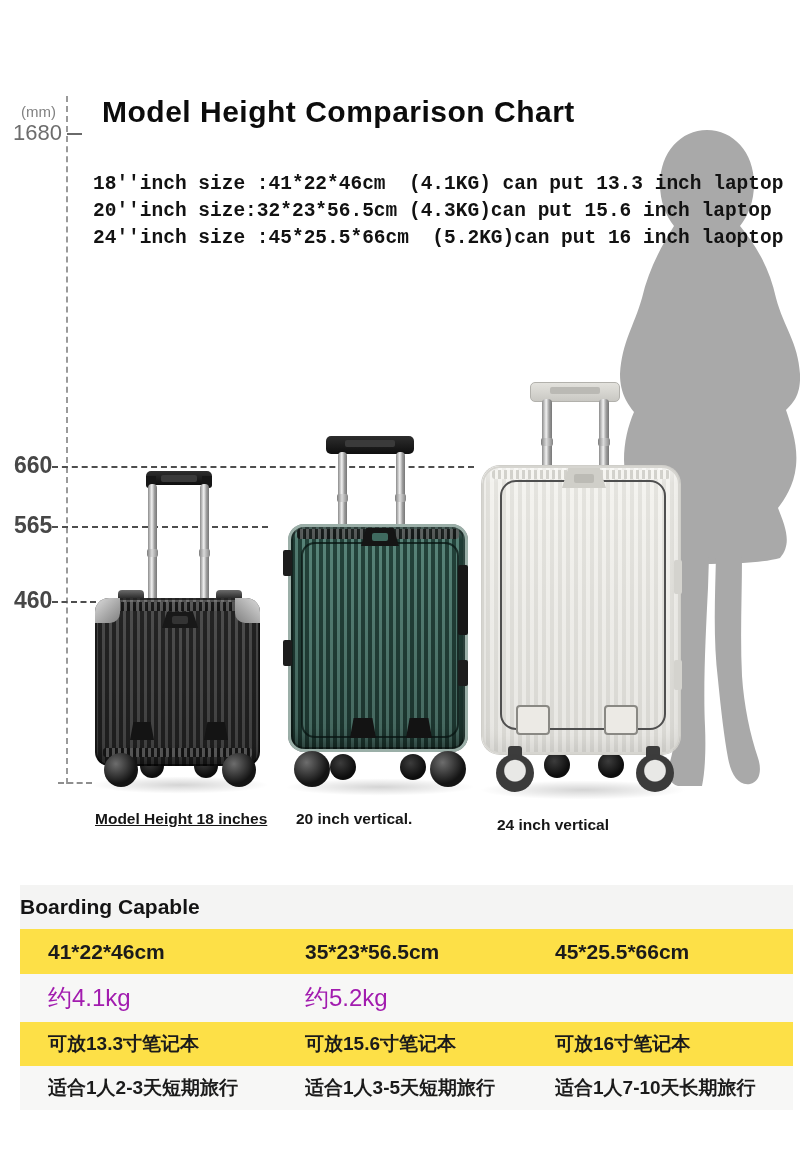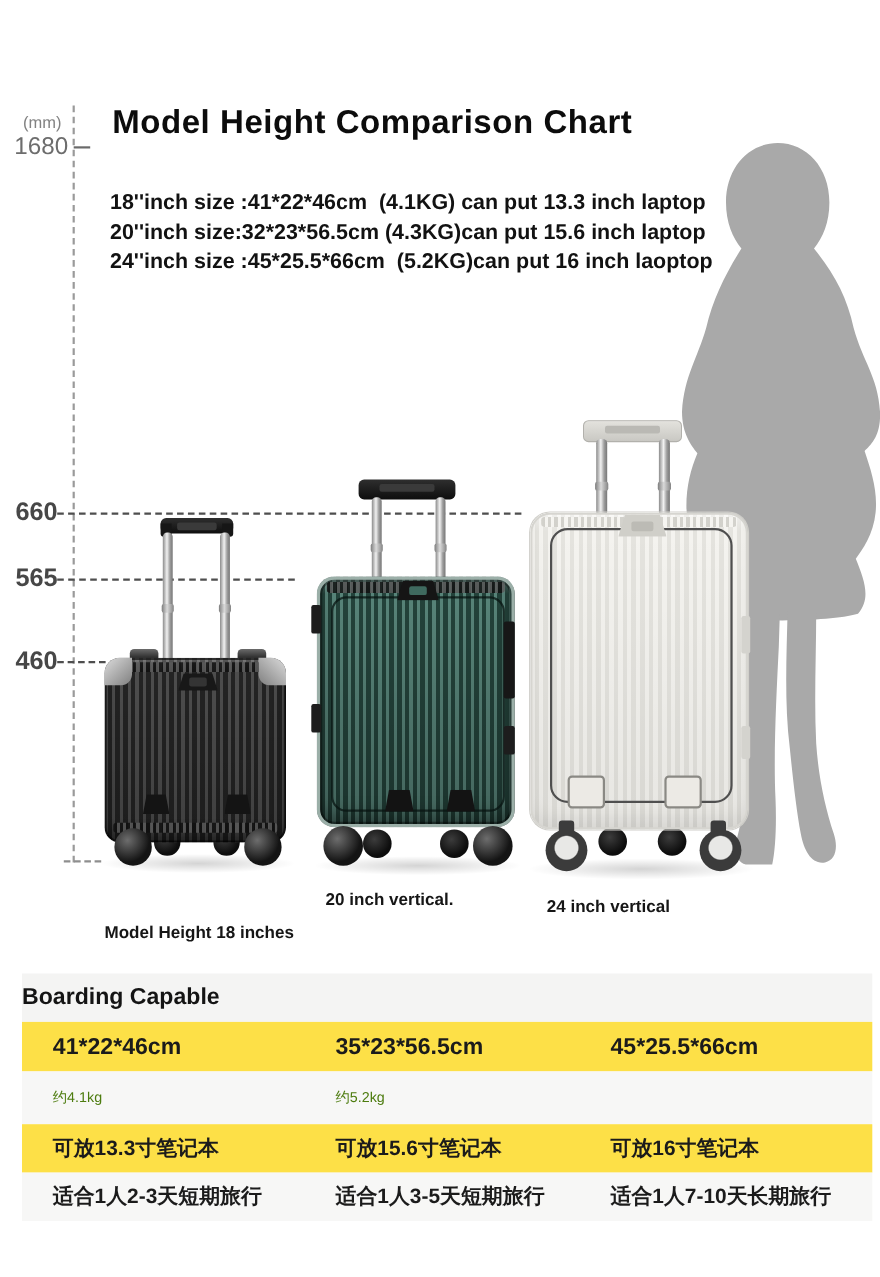--- a/index.html
+++ b/index.html
@@ -15,21 +15,21 @@
   .g460{left:52px;top:601px;width:44px;}
   .tick-1680{left:67px;top:133px;width:15px;height:0;border-top:2px solid #6a6a6a;z-index:3;}
   .ground-dash{left:58px;top:782px;width:34px;height:0;border-top:2px dashed #8e8e8e;z-index:3;}
   .unit-label{left:21px;top:103px;font-size:15px;color:#828282;z-index:10;}
   .axis-top{left:13px;top:120px;font-size:22px;color:#6d6d6d;z-index:10;}
   .tick-label{font-size:23px;font-weight:bold;color:#474747;z-index:10;}
   .t660{left:14px;top:452px;} .t565{left:14px;top:512px;} .t460{left:14px;top:587px;}
 
   
   .page-title{left:102px;top:95px;font-size:30px;font-weight:bold;color:#0c0c0c;letter-spacing:.5px;z-index:10;}
-  .specs{left:100px;top:171px;z-index:10;}
+  .specs{left:93px;top:171px;z-index:10;font-family:Liberation Mono, monospace;}
   .spec-line{font-size:19.5px;font-weight:bold;color:#121212;line-height:27px;white-space:pre;}
 
   
   .silhouette{left:612px;top:128px;width:190px;height:660px;z-index:2;}
 
   
   .tube{width:9px;border-radius:4px;z-index:4;
         background:linear-gradient(90deg,#8b8b8b 0%,#f1f1f1 42%,#9d9d9d 72%,#767676 100%);}
   .tube:after{content:"";position:absolute;left:-1px;right:-1px;top:55%;height:8px;
         background:linear-gradient(90deg,#7d7d7d,#d9d9d9 45%,#848484);border-radius:2px;}
@@ -63,30 +63,30 @@
   
   .body24{left:482px;top:466px;width:198px;height:288px;border-radius:18px;
     background:linear-gradient(180deg,rgba(255,255,255,.5) 0%,rgba(255,255,255,0) 6%,rgba(0,0,0,.05) 96%),
                repeating-linear-gradient(90deg,#f4f3ef 0 4px,#e4e3de 4px 8px);
     box-shadow:inset 0 0 0 2px #d6d5d0,0 0 0 1px #cfcec9,inset 0 -10px 14px rgba(0,0,0,.07);}
   .band-white{background:repeating-linear-gradient(90deg,#cfcec8 0 3px,#f6f5f1 3px 6px);opacity:.9;}
 
   .corner{z-index:7;}
   
   .caption{font-size:15.5px;font-weight:bold;color:#161616;z-index:10;}
-  .cap18{left:95px;top:840px;} .cap20{left:296px;top:810px;text-align:center;} .cap24{left:497px;top:816px;}
+  .cap18{left:95px;top:810px;text-decoration:underline;} .cap20{left:296px;top:810px;text-align:center;} .cap24{left:497px;top:816px;}
 
   
   .spec-table{left:20px;top:885px;width:773px;z-index:10;}
   .trow{display:grid;grid-template-columns:257px 250px 266px;align-items:center;padding-left:28px;box-sizing:border-box;}
   .t-head{height:44px;background:#f4f4f3;font-size:21px;font-weight:bold;color:#141414;display:flex;align-items:center;}
   .r-dark{background:#fde047;}
   .r-light{background:#f7f7f6;}
   .r1{height:45px;font-size:21px;font-weight:bold;color:#1b1b1b;}
-  .r2{height:48px;font-size:13px;color:#4d7c0f;}
+  .r2{height:48px;font-size:24px;color:#a21caf;}
   .r3{height:44px;font-size:19px;font-weight:bold;color:#1b1b1b;}
   .r4{height:44px;font-size:19px;font-weight:bold;color:#1b1b1b;}
 </style>
 </head>
 <body>
 
 <div class="canvas">
 
   <svg class="abs silhouette" viewBox="0 0 190 660" aria-hidden="true">
     <g fill="#a9a9a9">

